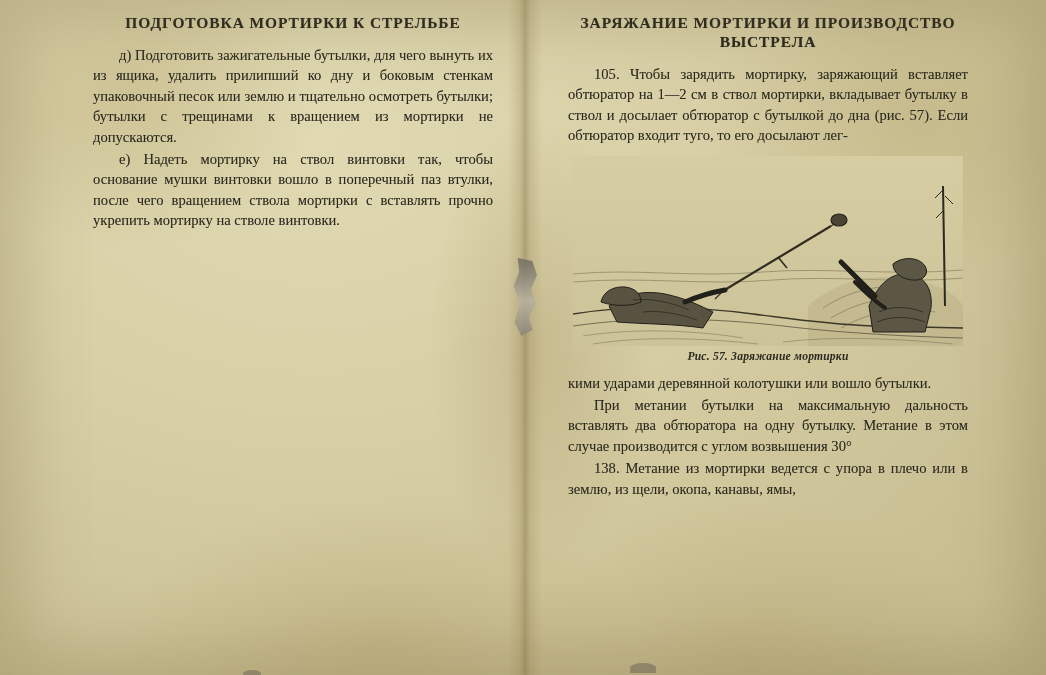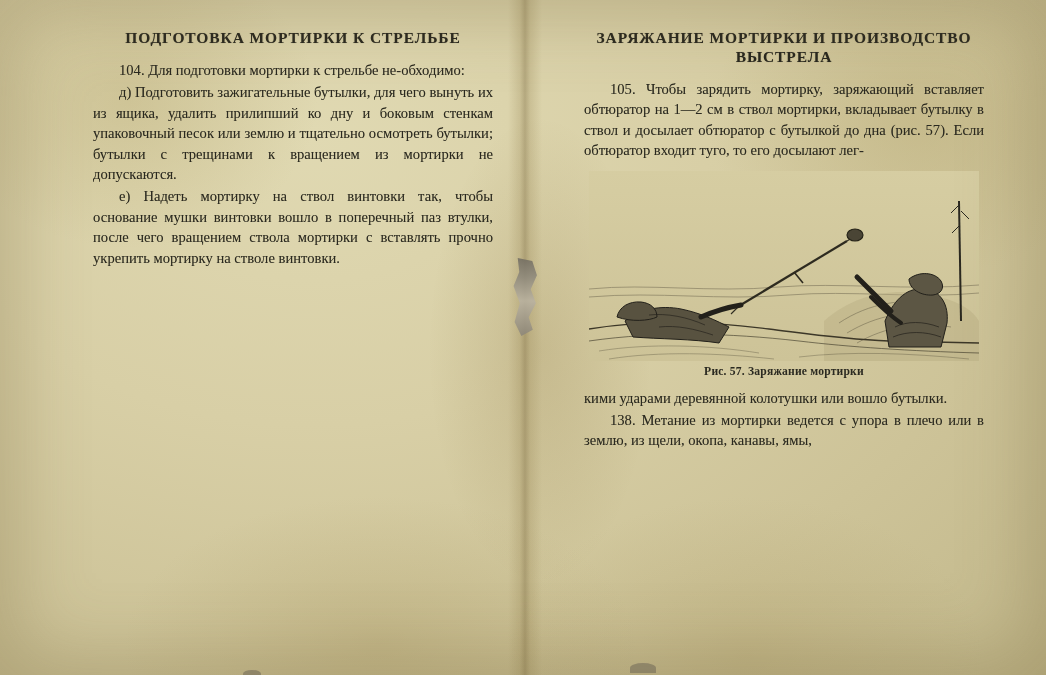--- a/index.html
+++ b/index.html
@@ -68,25 +68,25 @@
     opacity: .55;
     pointer-events: none;
   }
   .n1 { left: 630px; top: 663px; width: 26px; height: 10px;
         border-radius: 50% 50% 0 0; }
   .n2 { left: 243px; top: 670px; width: 18px; height: 7px; border-radius: 50% 50% 0 0; }
 
   
   .col {
     position: absolute;
-    top: 29px;
+    top: 14px;
     width: 400px;
   }
   .col-left  { left: 93px; }
-  .col-right { left: 568px; margin-left: 16px; }
+  .col-right { left: 568px; }
 
   h1.head {
     font-family: "Liberation Serif", serif;
     font-size: 15.5px;
     font-weight: bold;
     letter-spacing: .9px;
     text-align: center;
     margin: 0 0 12px 0;
     line-height: 1.22;
     color: #27261e;
@@ -107,20 +107,21 @@
     margin: 10px 0 4px 0;
     text-align: center;
   }
   .figcap {
     font-size: 11.6px;
     font-weight: bold;
     text-align: center;
     margin: 2px 0 10px 0;
     letter-spacing: .2px;
     color: #2b2a21;
+    font-style: italic;
   }
   svg.fig { display: block; margin: 0 auto; }
 </style>
 </head>
 <body>
 
 <div id="page">
 
   <div class="stain s1"></div>
   <div class="stain s2"></div>
@@ -128,21 +129,20 @@
   <div class="stain s4"></div>
   <div class="stain s5"></div>
   <div class="gutter"></div>
   <div class="tear"></div>
   <div class="nick n1"></div>
   <div class="nick n2"></div>
 
   <div class="col col-left">
     <h1 class="head">ПОДГОТОВКА МОРТИРКИ К СТРЕЛЬБЕ</h1>
 
-    <p class="para">104. Для подготовки мортирки к стрельбе не-обходимо:</p>
     <p class="para">д) Подготовить зажигательные бутылки, для чего вынуть их из ящика, удалить прилипший ко дну и боковым стенкам упаковочный песок или землю и тщательно осмотреть бутылки; бутылки с трещинами к вращением из мортирки не допускаются.</p>
     <p class="para">е) Надеть мортирку на ствол винтовки так, чтобы основание мушки винтовки вошло в поперечный паз втулки, после чего вращением ствола мортирки с вставлять прочно укрепить мортирку на стволе винтовки.</p>
   </div>
 
   <div class="col col-right">
     <h1 class="head">ЗАРЯЖАНИЕ МОРТИРКИ И ПРОИЗВОДСТВО ВЫСТРЕЛА</h1>
 
     <p class="para">105. Чтобы зарядить мортирку, заряжающий вставляет обтюратор на 1—2 см в ствол мортирки, вкладывает бутылку в ствол и досылает обтюратор с бутылкой до дна (рис. 57). Если обтюратор входит туго, то его досылают лег-</p>
 
     <div class="figwrap">
@@ -210,17 +210,18 @@
           <path d="M10,180 C60,172 120,174 170,182" fill="none"></path>
           <path d="M20,188 C70,180 130,182 185,188" fill="none"></path>
           <path d="M210,186 C260,180 320,182 380,188" fill="none"></path>
         </g>
       </svg>
     </div>
 
     <div class="figcap">Рис. 57. Заряжание мортирки</div>
 
     <p class="para noindent">кими ударами деревянной колотушки или вошло бутылки.</p>
+    <p class="para">При метании бутылки на максимальную дальность вставлять два обтюратора на одну бутылку. Метание в этом случае производится с углом возвышения 30°</p>
     <p class="para">138. Метание из мортирки ведется с упора в плечо или в землю, из щели, окопа, канавы, ямы,</p>
   </div>
 
   <div class="edge-dark"></div>
 </div>
 
 </body></html>

